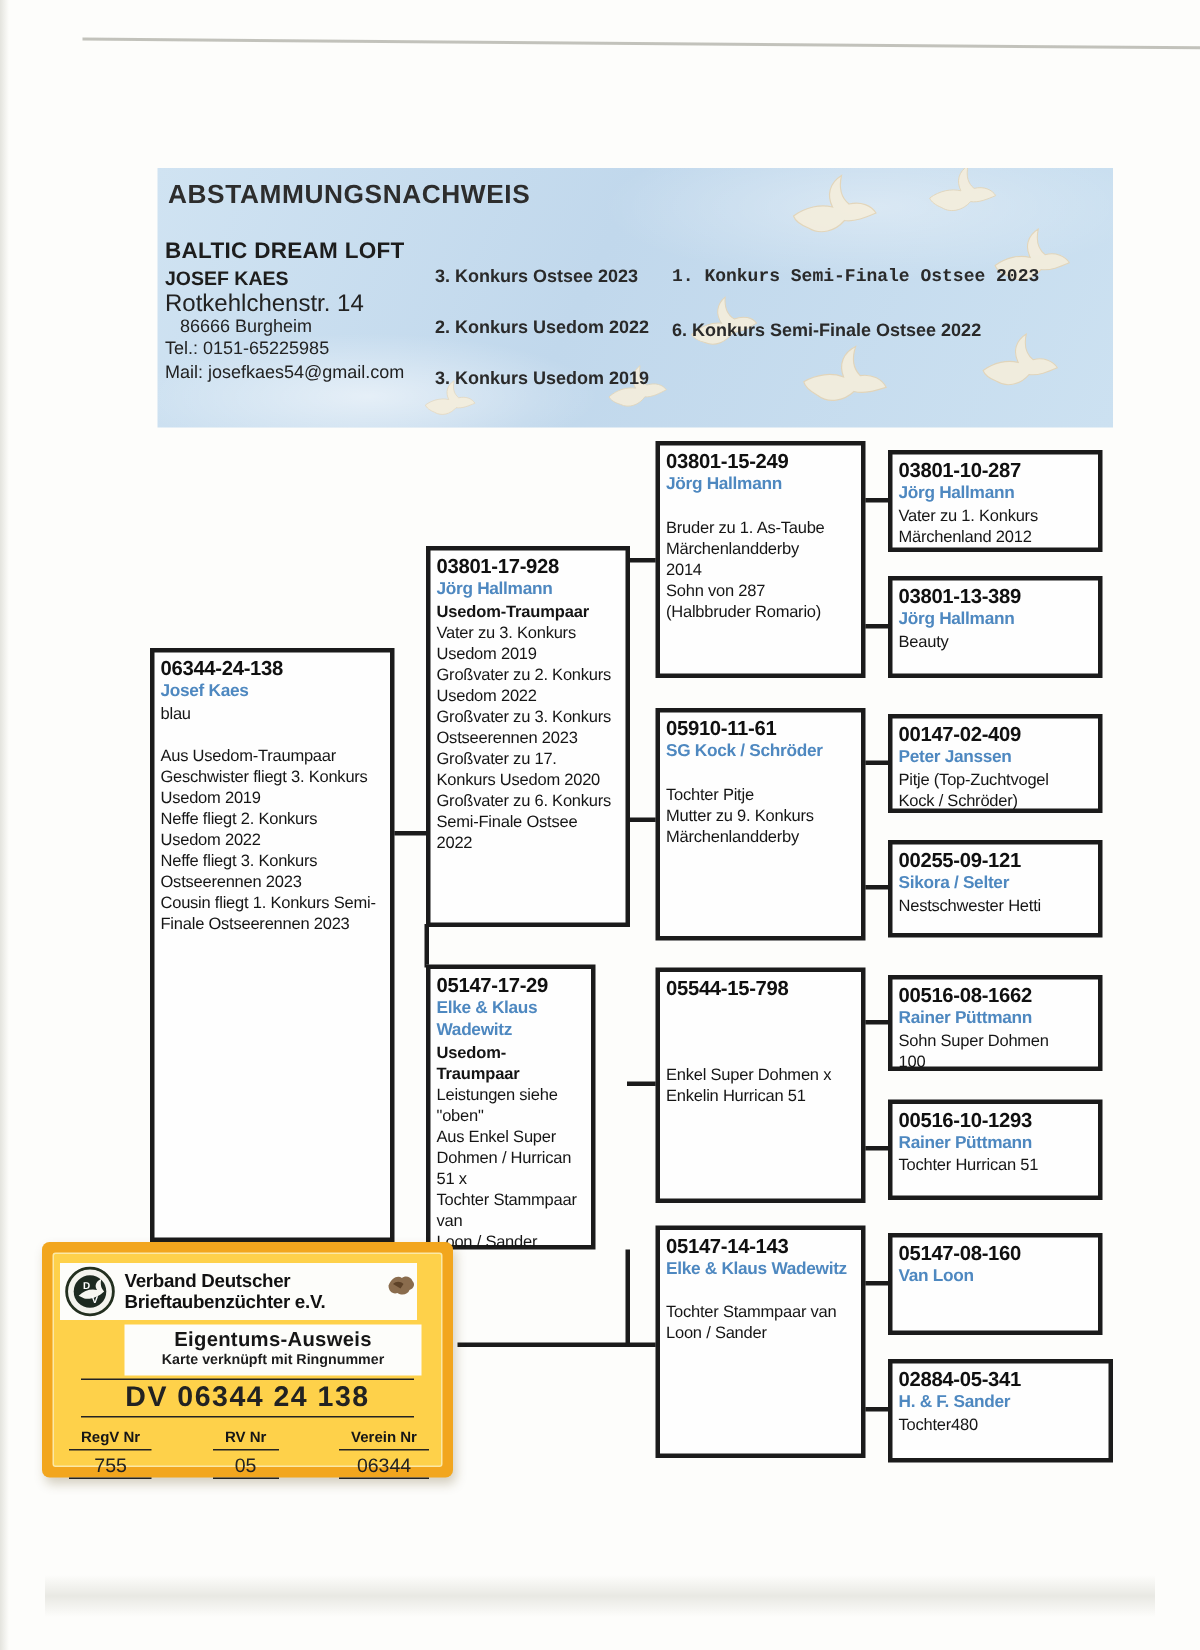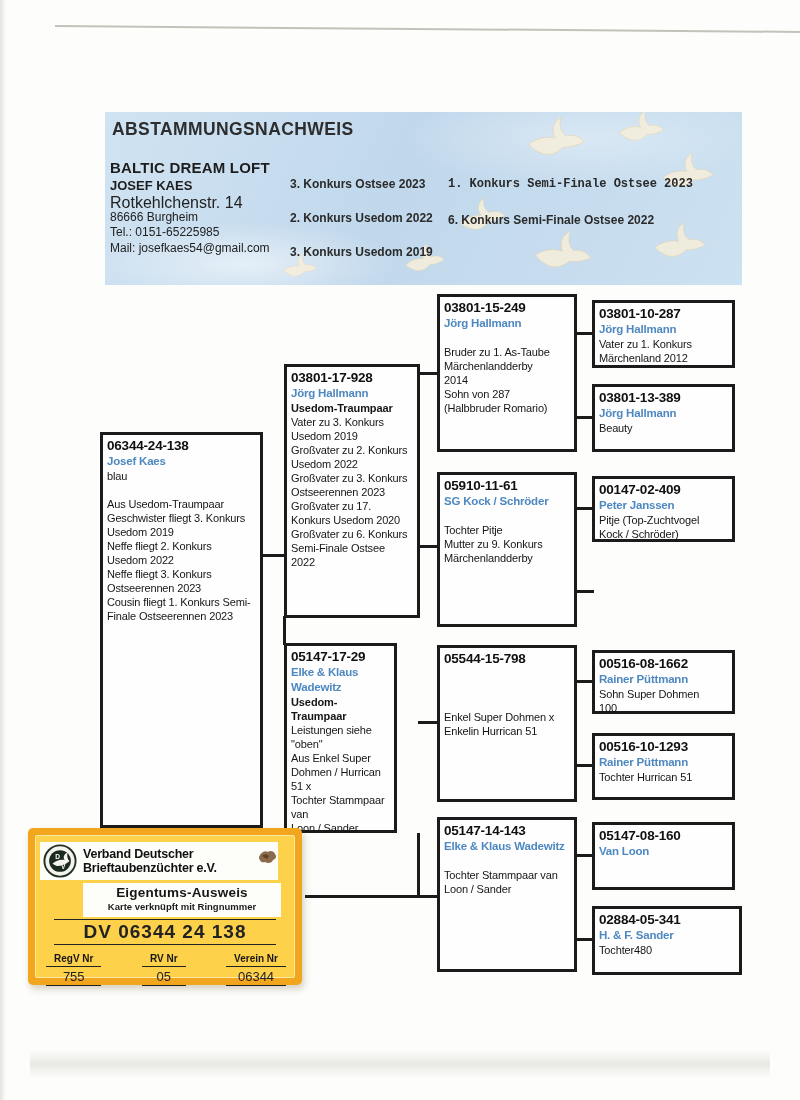--- a/index.html
+++ b/index.html
@@ -15,21 +15,21 @@
   .banner{position:absolute;left:105px;top:112px;width:637px;height:173px;
     background:
       radial-gradient(ellipse 220px 60px at 22% 88%, rgba(255,255,255,.55), transparent 70%),
       radial-gradient(ellipse 260px 70px at 75% 15%, rgba(255,255,255,.35), transparent 70%),
       linear-gradient(115deg,#d0e3f2 0%,#c1d8ec 45%,#cce1f1 100%);}
   .banner .doves{position:absolute;left:0;top:0;width:100%;height:100%;}
   .b-title{position:absolute;left:7px;top:7px;font-size:17.5px;font-weight:bold;color:#2d2d2d;letter-spacing:.4px;}
   .b-loft{position:absolute;left:5px;top:47px;font-size:15px;font-weight:bold;color:#1d1d1d;letter-spacing:.2px;}
   .b-owner{position:absolute;left:5px;top:66px;font-size:13px;font-weight:bold;color:#1d1d1d;}
   .b-addr1{position:absolute;left:5px;top:82px;font-size:16px;color:#222;}
-  .b-addr2{position:absolute;left:5px;top:97.5px;font-size:12px;color:#222;}
+  .b-addr2{position:absolute;left:15px;top:97.5px;font-size:12px;color:#222;}
   .b-tel{position:absolute;left:5px;top:113px;font-size:12px;color:#222;}
   .b-mail{position:absolute;left:5px;top:129px;font-size:12px;color:#222;}
   .ach{position:absolute;font-size:12px;font-weight:bold;color:#2a2a2a;white-space:nowrap;}
   .a10{left:185px;top:65px;} .a11{left:185px;top:99px;} .a12{left:185px;top:133px;}
   .a20{left:343px;top:65px;font-family:Liberation Mono, monospace;} .a21{left:343px;top:101px;}
 
   
   .pbox{position:absolute;border:3px solid #1b1b1b;background:rgba(255,255,255,.65);box-sizing:border-box;padding:2px 4px;z-index:2;}
   .ring{font-size:13.5px;font-weight:bold;color:#101010;letter-spacing:-.2px;line-height:17px;}
   .breeder{font-size:11.5px;font-weight:bold;color:#4e88c0;letter-spacing:-.2px;line-height:15px;min-height:15px;}
@@ -224,20 +224,25 @@
   <div class="pbox b8">
     <div class="ring">03801-13-389</div>
     <div class="breeder">Jörg Hallmann</div>
     <div class="notes">Beauty</div>
   </div>
   <div class="pbox b9">
     <div class="ring">00147-02-409</div>
     <div class="breeder">Peter Janssen</div>
     <div class="notes">Pitje (Top-Zuchtvogel
 Kock / Schröder)</div>
+  </div>
+  <div class="pbox b10">
+    <div class="ring">00255-09-121</div>
+    <div class="breeder">Sikora / Selter</div>
+    <div class="notes">Nestschwester Hetti</div>
   </div>
   <div class="pbox b11">
     <div class="ring">00516-08-1662</div>
     <div class="breeder">Rainer Püttmann</div>
     <div class="notes">Sohn Super Dohmen
 100</div>
   </div>
   <div class="pbox b12">
     <div class="ring">00516-10-1293</div>
     <div class="breeder">Rainer Püttmann</div>

